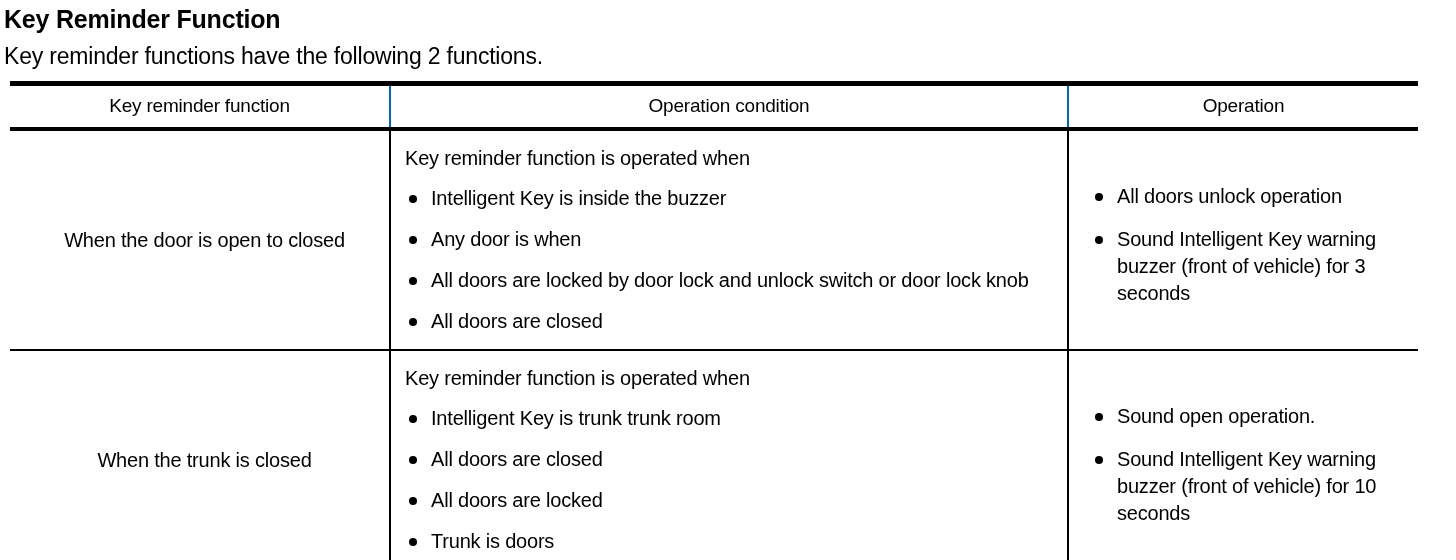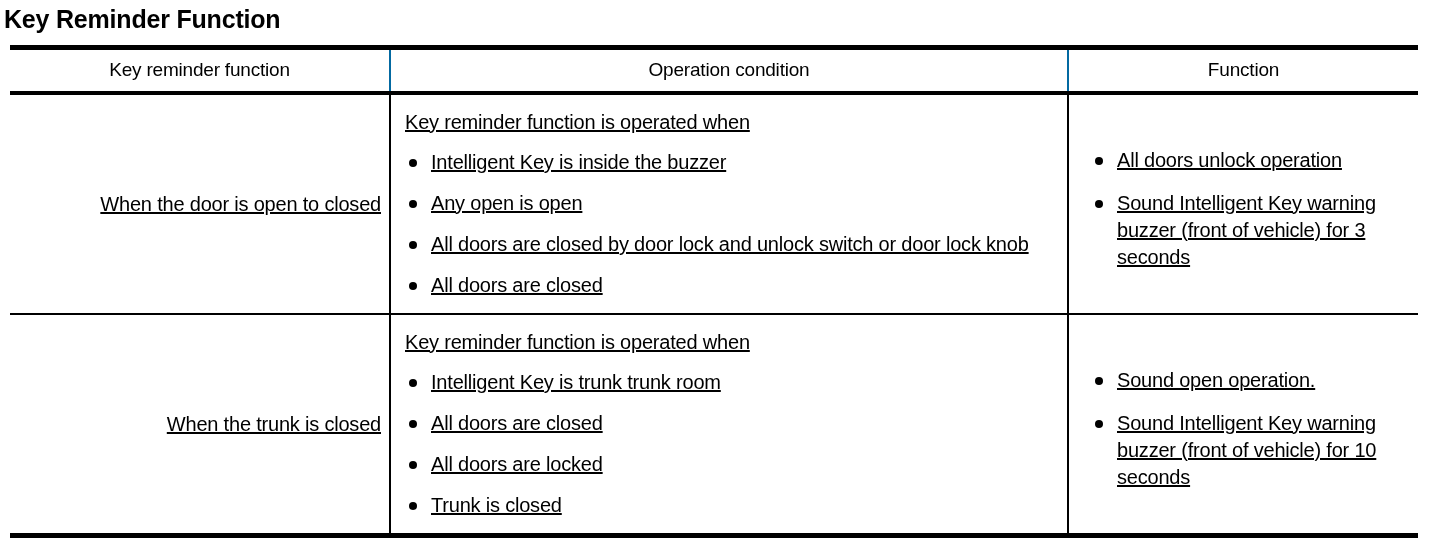--- a/index.html
+++ b/index.html
@@ -60,27 +60,26 @@
     border-bottom: 4px solid #000;
     letter-spacing: -0.2px;
   }
   thead th.div-l { border-left: 2px solid #0369a1; }
 
   tbody td {
     vertical-align: middle;
     font-size: 20px;
     padding: 0;
     letter-spacing: -0.2px;
-    text-decoration: underline;
   }
   tbody tr.row-sep > td { border-top: 2px solid #000; }
   tbody td.div-l { border-left: 2px solid #000; }
 
   td.col-name {
-    text-align: right;
+    text-align: center;
     padding: 10px 8px 10px 18px;
     line-height: 26px;
   }
   td.col-cond {
     padding: 14px 14px 14px 14px;
   }
   td.col-op {
     padding: 14px 10px 4px 22px;
   }
 
@@ -116,65 +115,66 @@
   td.col-op ul.bullets li { margin-top: 16px; }
   td.col-op ul.bullets li:first-child { margin-top: 0; }
 </style>
 </head>
 <body>
 
 <div class="page">
 
   <h1 class="page-title">Key Reminder Function</h1>
 
+  <p class="intro-text">Key reminder functions have the following 2 functions.</p>
 
   <div class="table-wrap">
     <table class="spec-table">
       <colgroup>
         <col class="c1">
         <col class="c2">
         <col class="c3">
       </colgroup>
       <thead>
         <tr>
           <th>Key reminder function</th>
           <th class="div-l">Operation condition</th>
-          <th class="div-l">Function</th>
+          <th class="div-l">Operation</th>
         </tr>
       </thead>
       <tbody>
 
         <tr>
           <td class="col-name">When the door is open to closed</td>
           <td class="col-cond div-l">
             <p class="lead-line">Key reminder function is operated when</p>
             <ul class="bullets">
               <li><span class="dot"></span><span>Intelligent Key is inside the buzzer</span></li>
-              <li><span class="dot"></span><span>Any open is open</span></li>
-              <li><span class="dot"></span><span>All doors are closed by door lock and unlock switch or door lock knob</span></li>
+              <li><span class="dot"></span><span>Any door is when</span></li>
+              <li><span class="dot"></span><span>All doors are locked by door lock and unlock switch or door lock knob</span></li>
               <li><span class="dot"></span><span>All doors are closed</span></li>
             </ul>
           </td>
           <td class="col-op div-l">
             <ul class="bullets">
               <li><span class="dot"></span><span>All doors unlock operation</span></li>
               <li><span class="dot"></span><span>Sound Intelligent Key warning buzzer (front of vehicle) for 3 seconds</span></li>
             </ul>
           </td>
         </tr>
 
         <tr class="row-sep">
           <td class="col-name">When the trunk is closed</td>
           <td class="col-cond div-l">
             <p class="lead-line">Key reminder function is operated when</p>
             <ul class="bullets">
               <li><span class="dot"></span><span>Intelligent Key is trunk trunk room</span></li>
               <li><span class="dot"></span><span>All doors are closed</span></li>
               <li><span class="dot"></span><span>All doors are locked</span></li>
-              <li><span class="dot"></span><span>Trunk is closed</span></li>
+              <li><span class="dot"></span><span>Trunk is doors</span></li>
             </ul>
           </td>
           <td class="col-op div-l">
             <ul class="bullets">
               <li><span class="dot"></span><span>Sound open operation.</span></li>
               <li><span class="dot"></span><span>Sound Intelligent Key warning buzzer (front of vehicle) for 10 seconds</span></li>
             </ul>
           </td>
         </tr>
 

